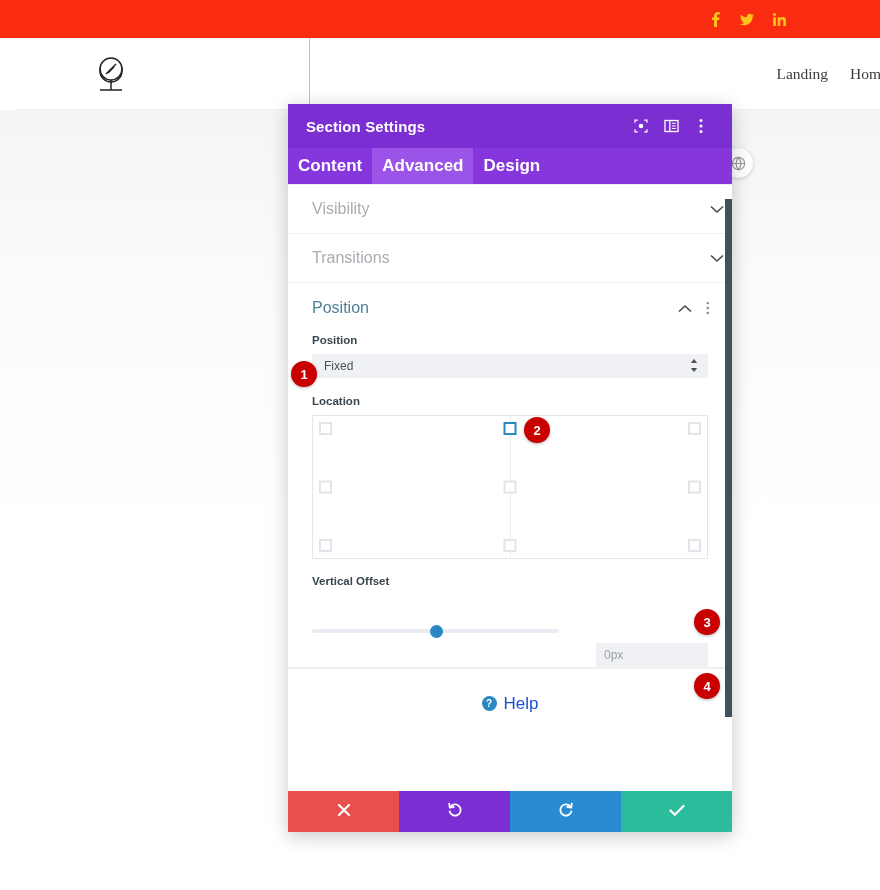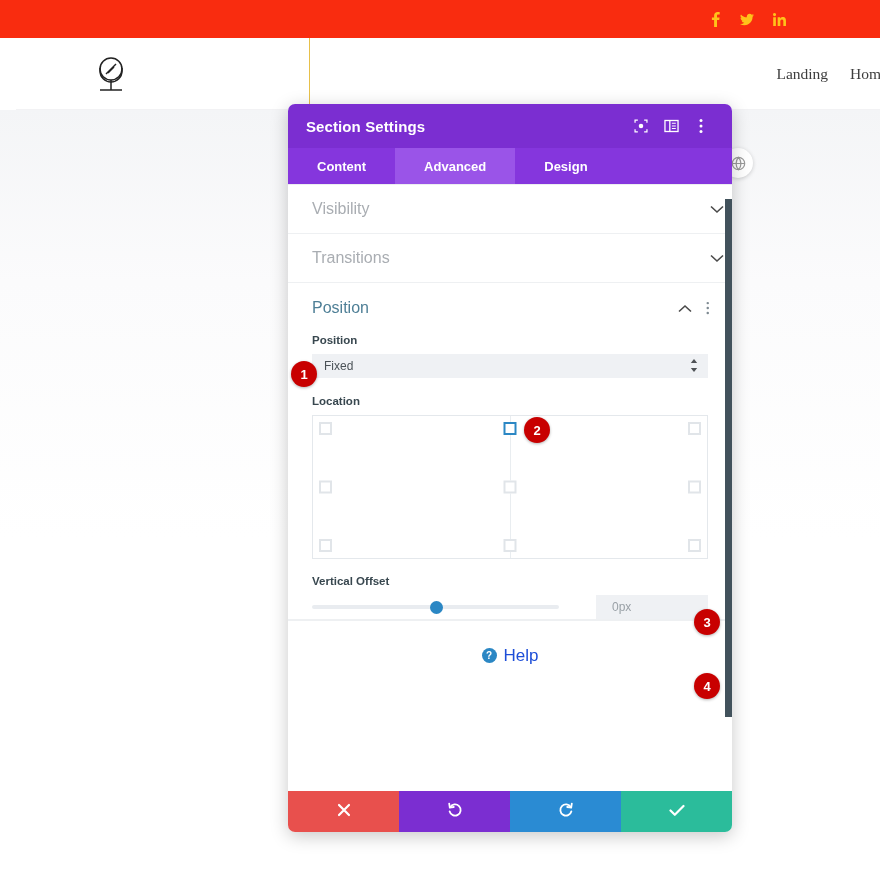--- a/index.html
+++ b/index.html
@@ -96,21 +96,20 @@
 
   
   .panel {
     position: absolute;
     left: 288px; top: 104px;
     width: 444px;
     height: 728px;
     background: #ffffff;
     box-shadow: 0 4px 18px rgba(0,0,0,.22);
     overflow: hidden;
-    border-radius: 7px;
   }
 
   .panel-head {
     height: 44px;
     background: #7b2ed1;
     display: flex;
     align-items: center;
     padding: 0 16px 0 18px;
   }
   .panel-title {
@@ -128,23 +127,23 @@
 
   .panel-tabs {
     height: 36px;
     background: #8536dd;
     display: flex;
   }
   .tab {
     height: 36px;
     display: flex;
     align-items: center;
-    padding: 0 29px;
+    padding: 0 10px;
     color: #ffffff;
-    font-size: 13px;
+    font-size: 17px;
     font-weight: bold;
   }
   .tab.active { background: #9a54e8; }
 
   .panel-scrollarea {
     position: relative;
     height: 608px;
     background: #ffffff;
     border-top: 1px solid #eceef0;
   }
@@ -257,24 +256,25 @@
     border-radius: 50%;
     background: #2b87c4;
     left: 118px;
   }
   .num-input {
     width: 123px;
     height: 24px;
     background: #eff1f4;
     display: flex;
     align-items: center;
-    padding-left: 16px;
+    padding-left: 8px;
     font-size: 12px;
     color: #9aa1a7;
     margin-left: 37px;
+    margin-top: 48px;
   }
 
   .help-bar {
     height: 70px;
     display: flex;
     align-items: center;
     justify-content: center;
     gap: 7px;
     border-top: 1px solid #eef0f2;
     background: #ffffff;

